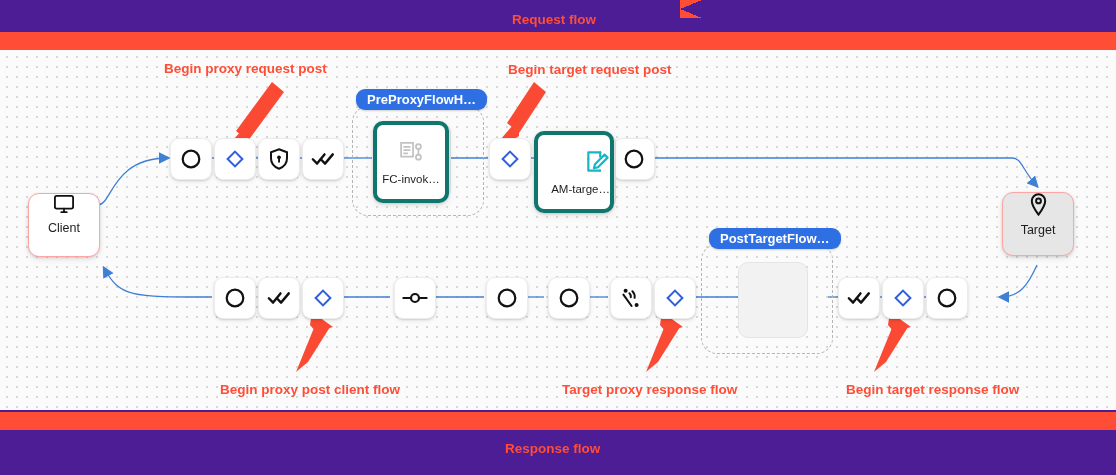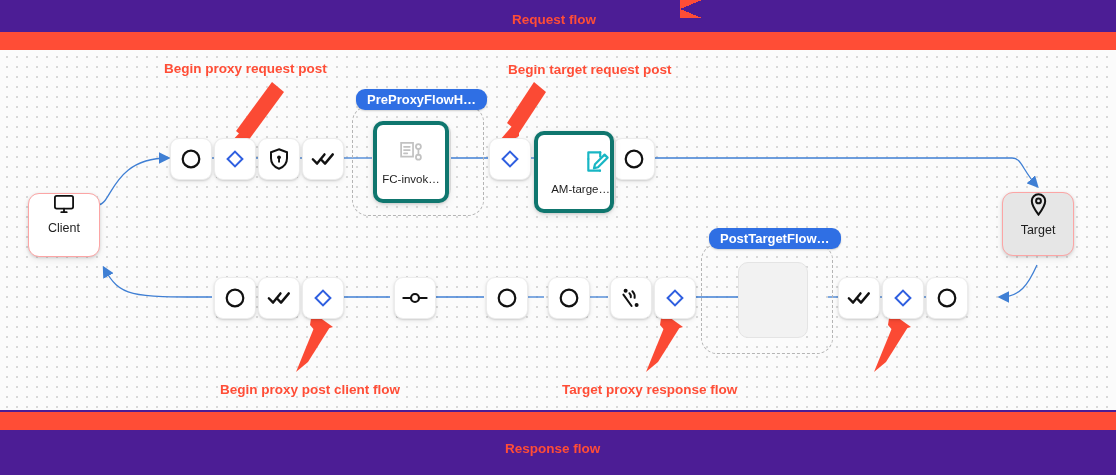--- a/index.html
+++ b/index.html
@@ -146,20 +146,21 @@
 
       <path d="M874,372 L886,362 L908,327 L896,318 Z"></path>
       <path d="M890,312 L911,327 L894,332 L888,325 Z"></path>
     </g>
   </svg>
 
   <div class="anno" style="left:164px;top:61px;">Begin proxy request post</div>
   <div class="anno" style="left:508px;top:62px;">Begin target request post</div>
   <div class="anno" style="left:200px;top:382px;margin-left:20px;">Begin proxy post client flow</div>
   <div class="anno" style="left:562px;top:382px;">Target proxy response flow</div>
+  <div class="anno" style="left:846px;top:382px;">Begin target response flow</div>
 
   <div class="endpoint light" style="left:28px;top:193px;">
     <span>
       <svg width="22" height="20" viewBox="0 0 24 22" fill="none" stroke="#111" stroke-width="2">
         <rect x="2" y="2" width="20" height="14" rx="2"></rect>
         <path d="M9 20h6M12 16v4" stroke-linecap="round"></path>
       </svg>
     </span>
     <span>Client</span>
   </div>

